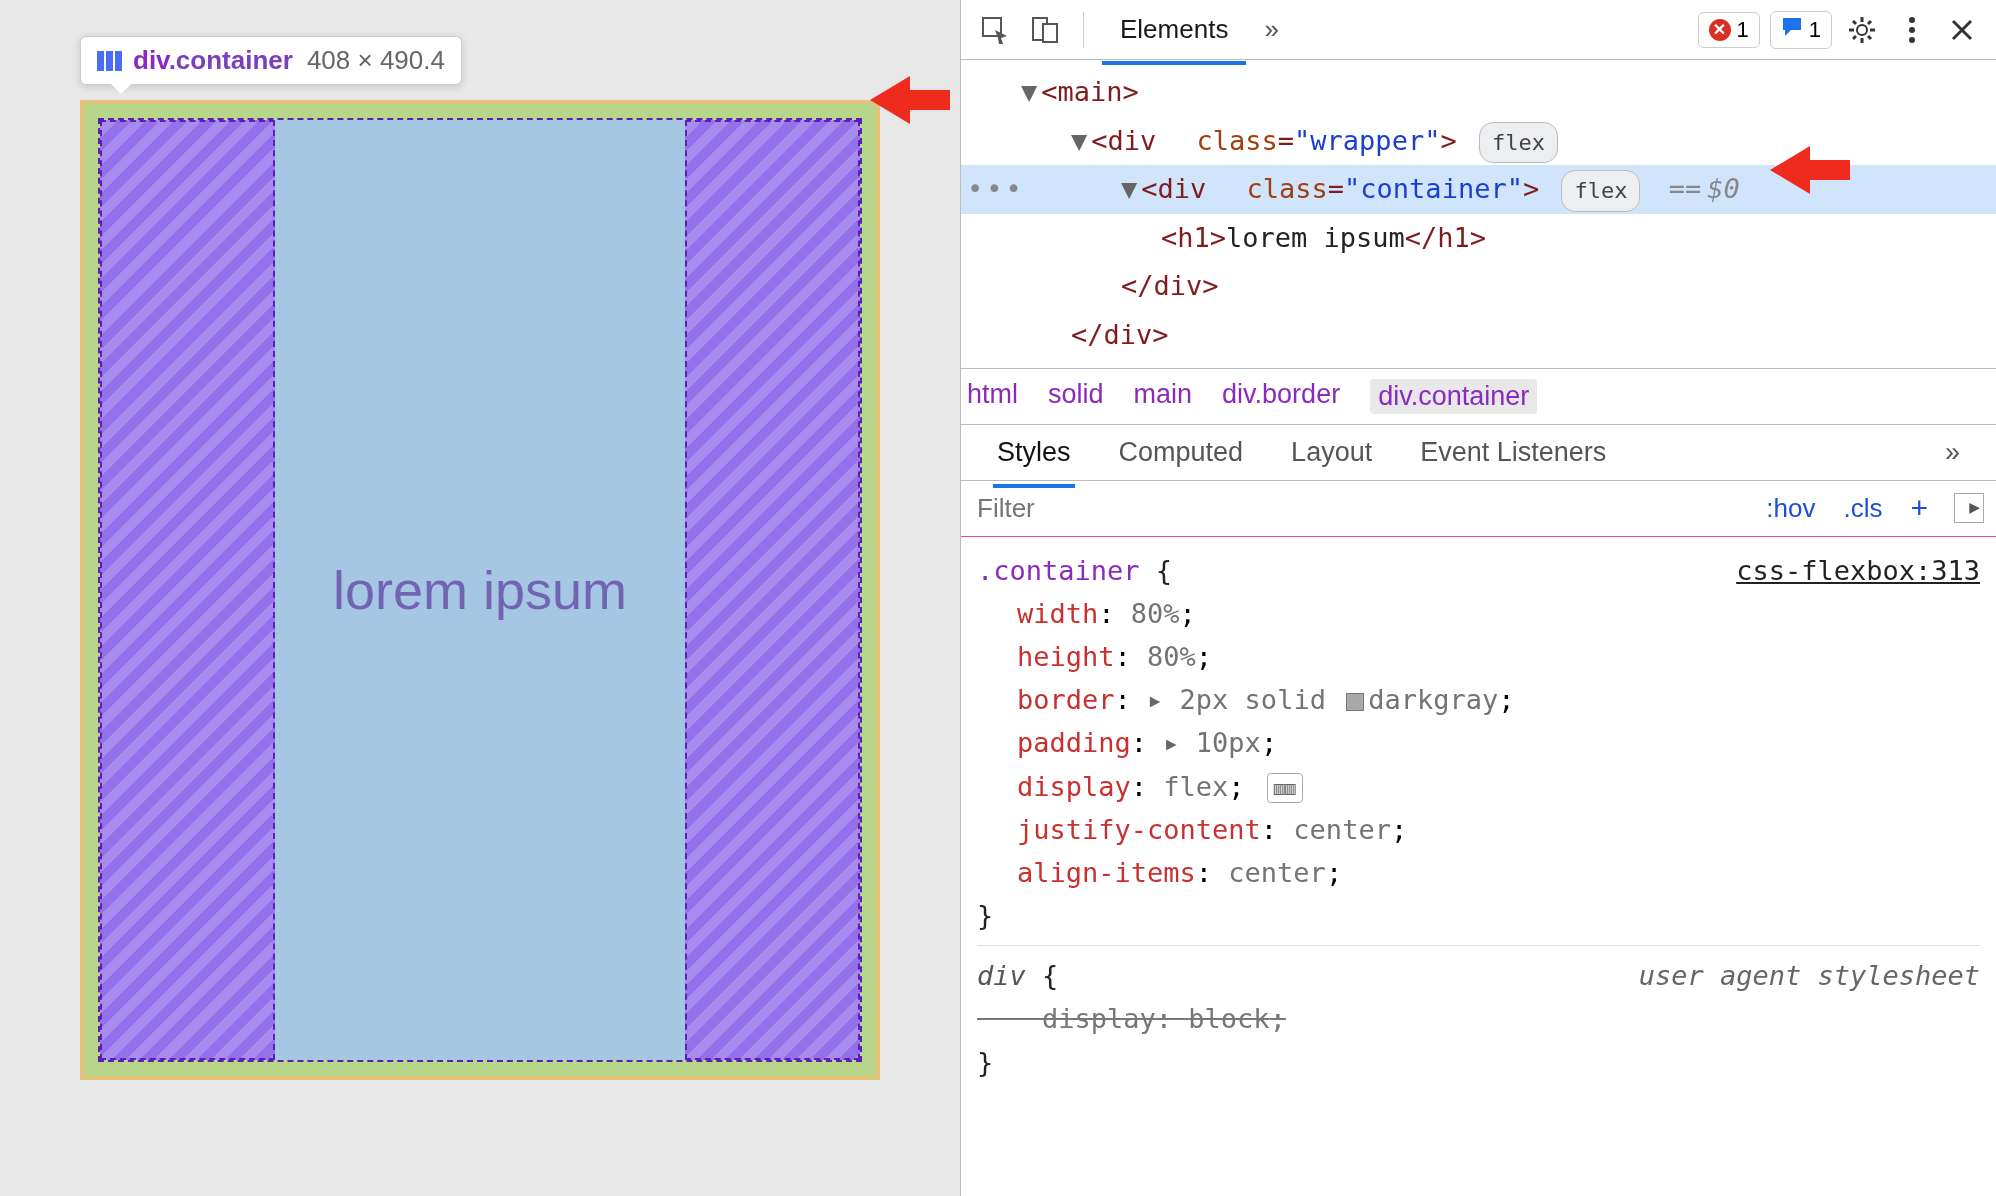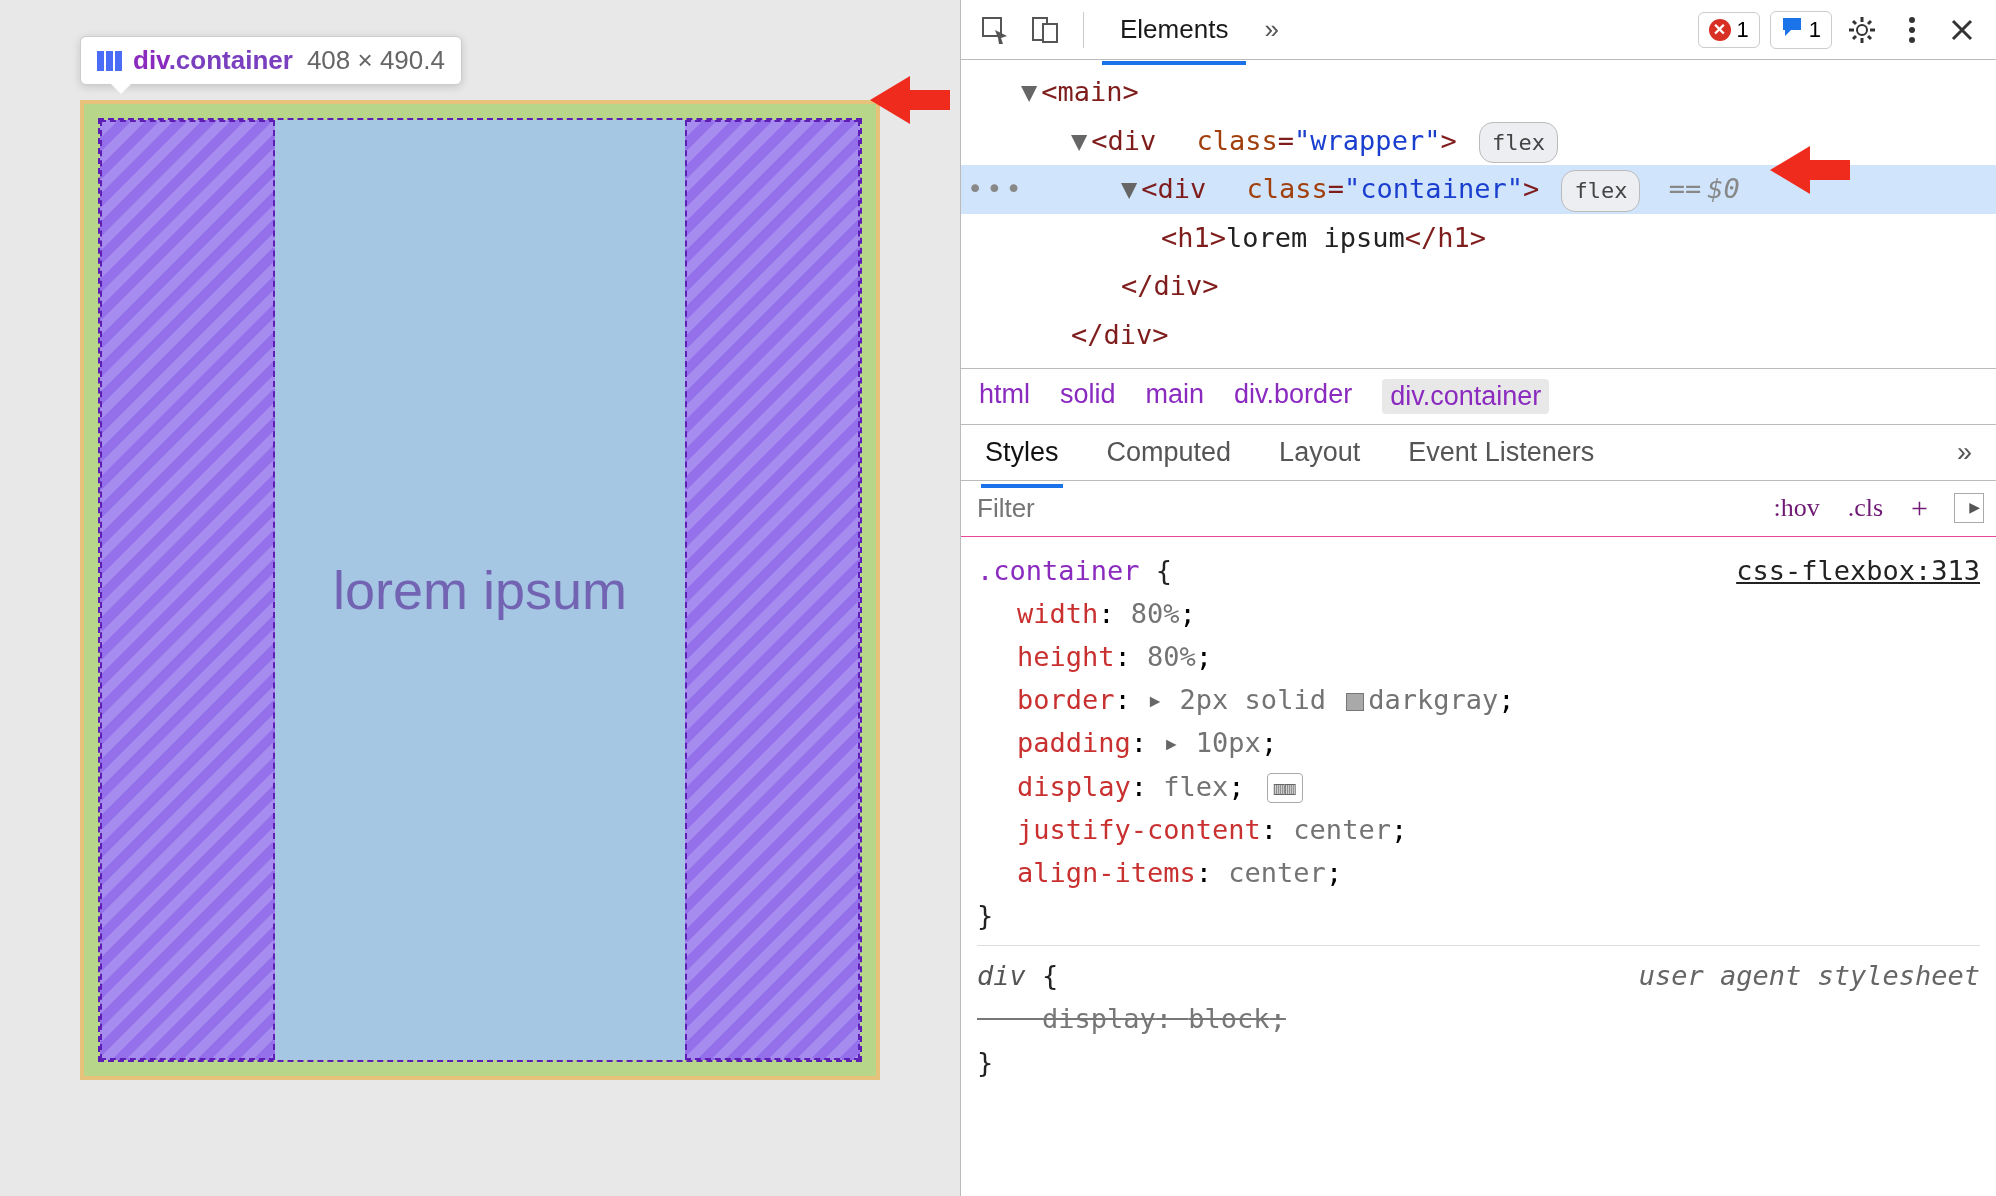--- a/index.html
+++ b/index.html
@@ -198,32 +198,32 @@
   font-size: 22px;
   color: #444;
   margin-left: 6px;
 }
 .eq-sel { color: #888; margin-left: 12px; }
 .dollar { color: #888; font-style: italic; margin-left: 6px; }
 
 .breadcrumbs {
   display: flex;
   gap: 30px;
-  padding: 10px 18px;
+  padding: 10px 6px;
   font-size: 27px;
   border-bottom: 1px solid #bbb;
 }
 .breadcrumbs span { color: #8a2abf; }
 .breadcrumbs span.sel { background: #e8e8e8; padding: 2px 8px; border-radius: 4px; }
 
 .styles-tabs {
   display: flex;
   align-items: center;
   gap: 40px;
-  padding: 0 20px;
+  padding: 0 32px;
   height: 56px;
   border-bottom: 1px solid #bbb;
   font-size: 27px;
 }
 .styles-tabs .tab { color: #555; padding: 10px 4px; position: relative; }
 .styles-tabs .tab.active { color: #111; }
 .styles-tabs .tab.active::after {
   content: '';
   position: absolute;
   left: 0; right: 0; bottom: -10px;
@@ -241,23 +241,23 @@
 .filter-bar input {
   flex: 1;
   border: none;
   padding: 10px 16px;
   font-size: 26px;
   outline: none;
   color: #555;
 }
 .filter-bar .fbtn {
   padding: 10px 14px;
-  color: #701a75;
+  color: #1d4ed8;
   font-size: 26px;
-  font-family: Liberation Serif, serif;
+  font-family: Liberation Sans, sans-serif;
   text-align: right;
 }
 .filter-bar .plus { font-size: 30px; }
 .filter-bar .sidebar-toggle { border: 1px solid #aaa; width: 30px; height: 30px; margin: 0 12px; position: relative; }
 .filter-bar .sidebar-toggle::after { content: '▶'; font-size: 14px; color: #555; position: absolute; right: 3px; top: 5px; }
 
 .css-rules {
   flex: 1;
   overflow: auto;
   font-family: Menlo, Consolas, monospace;

